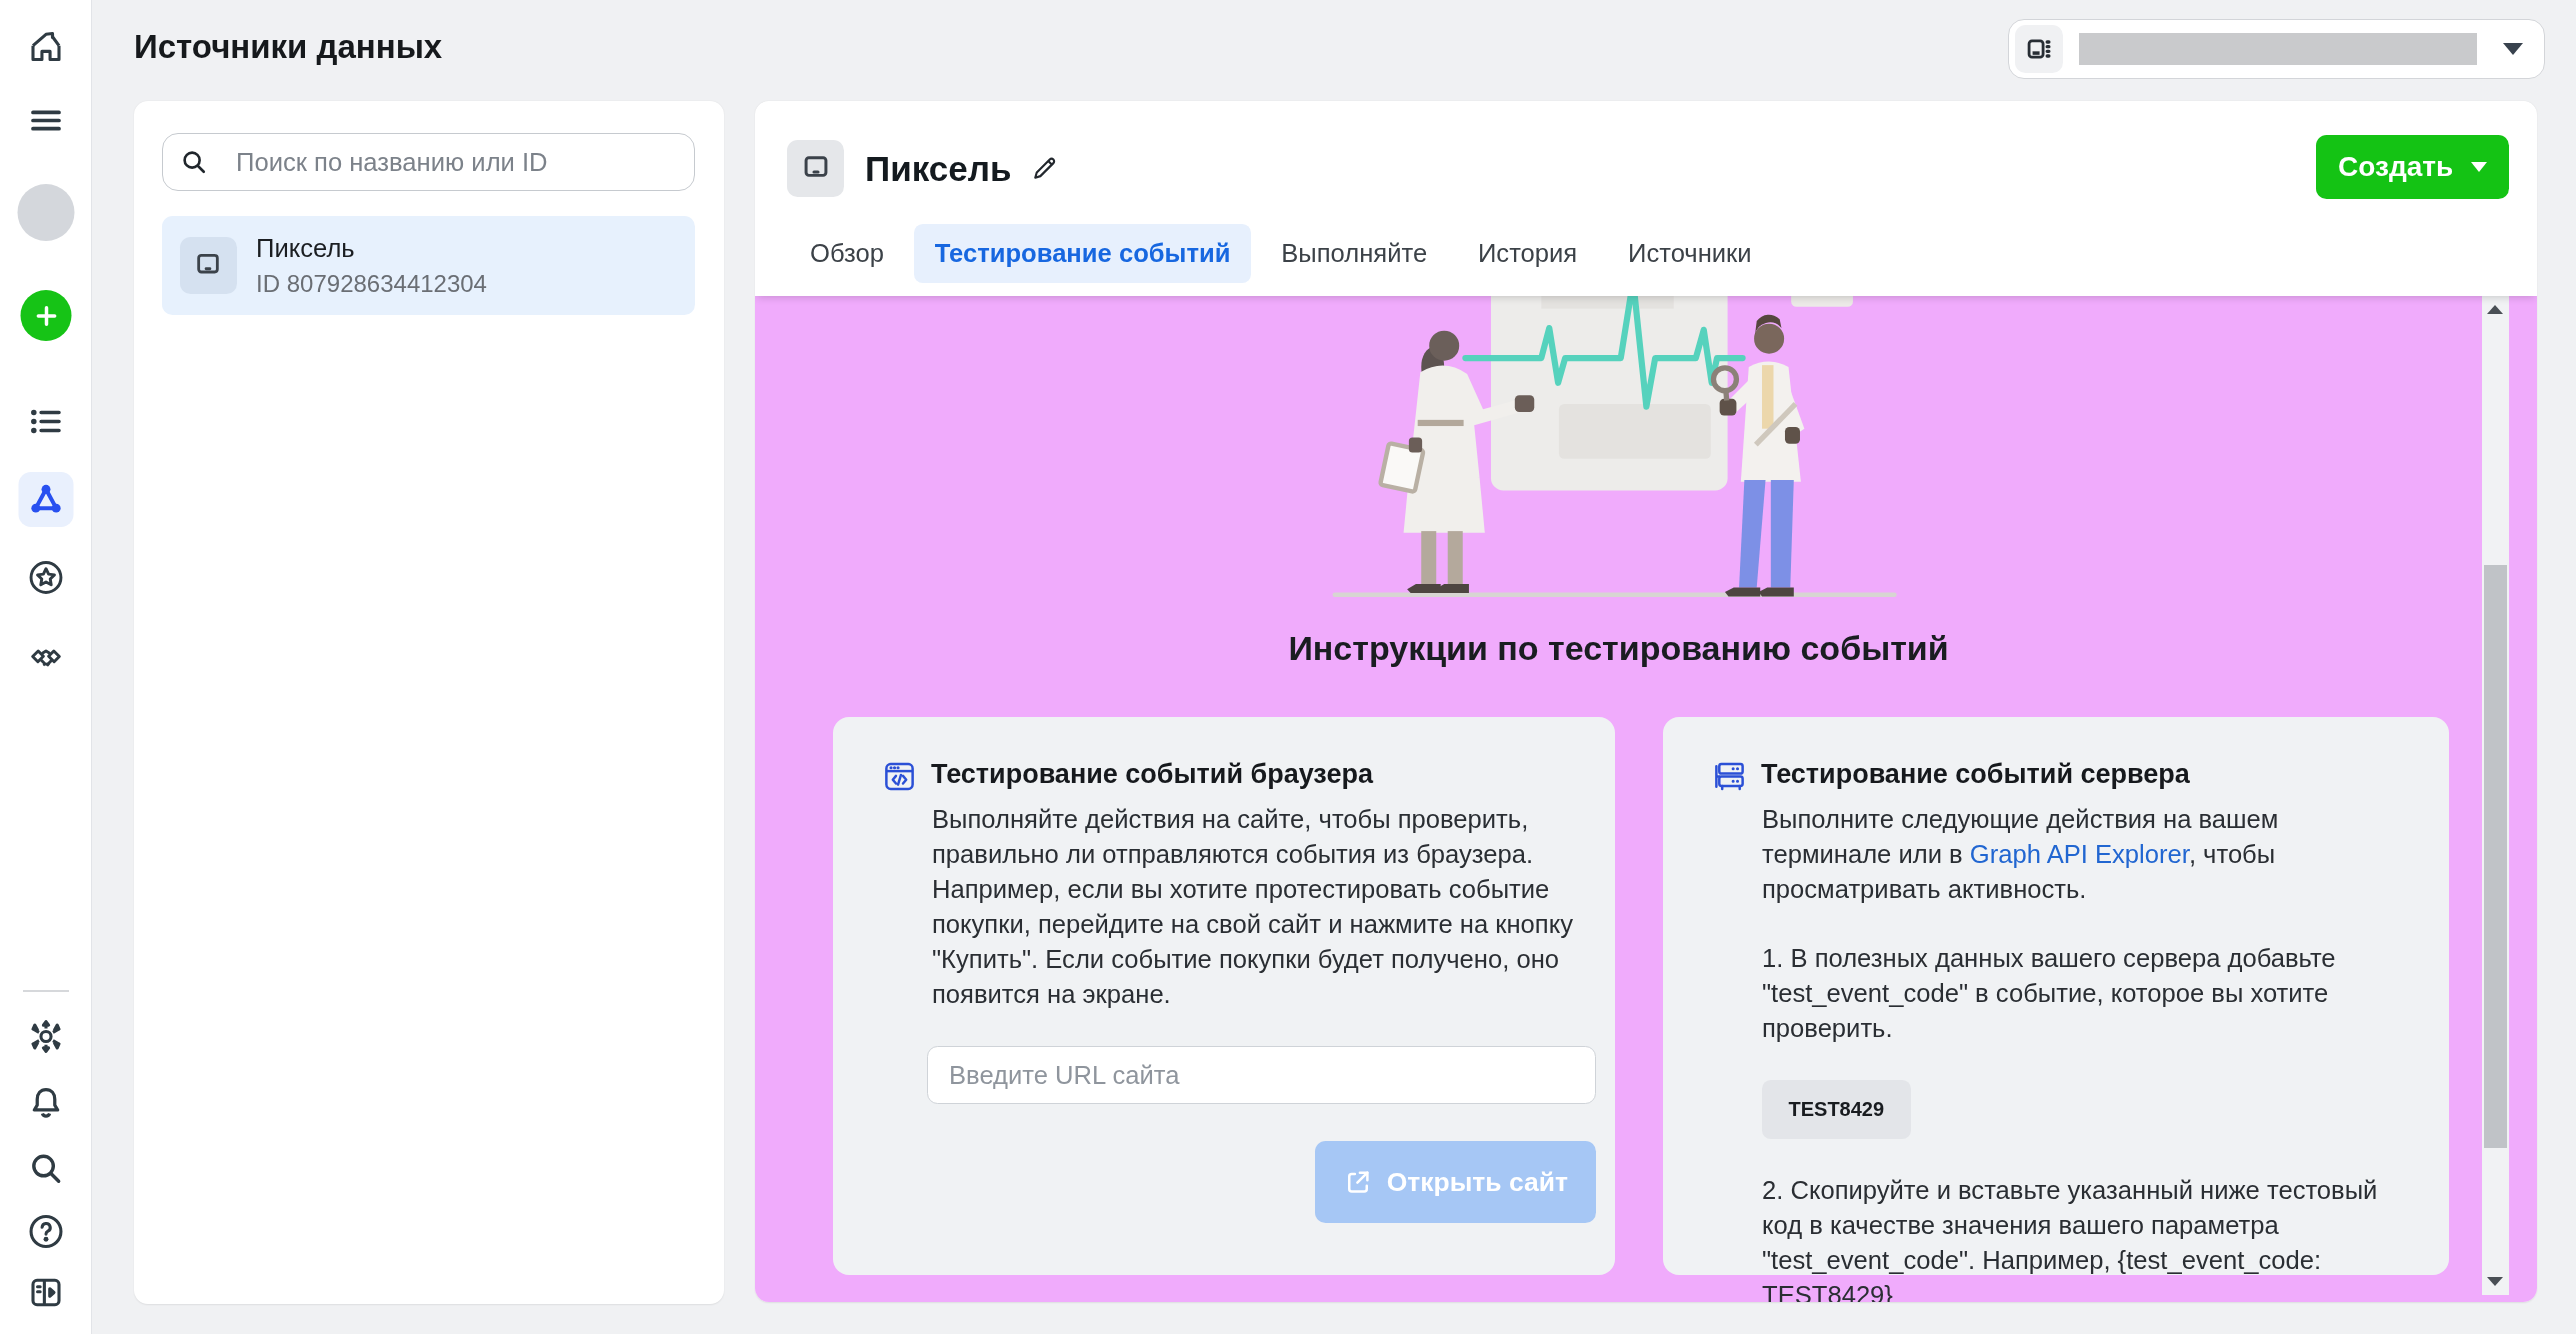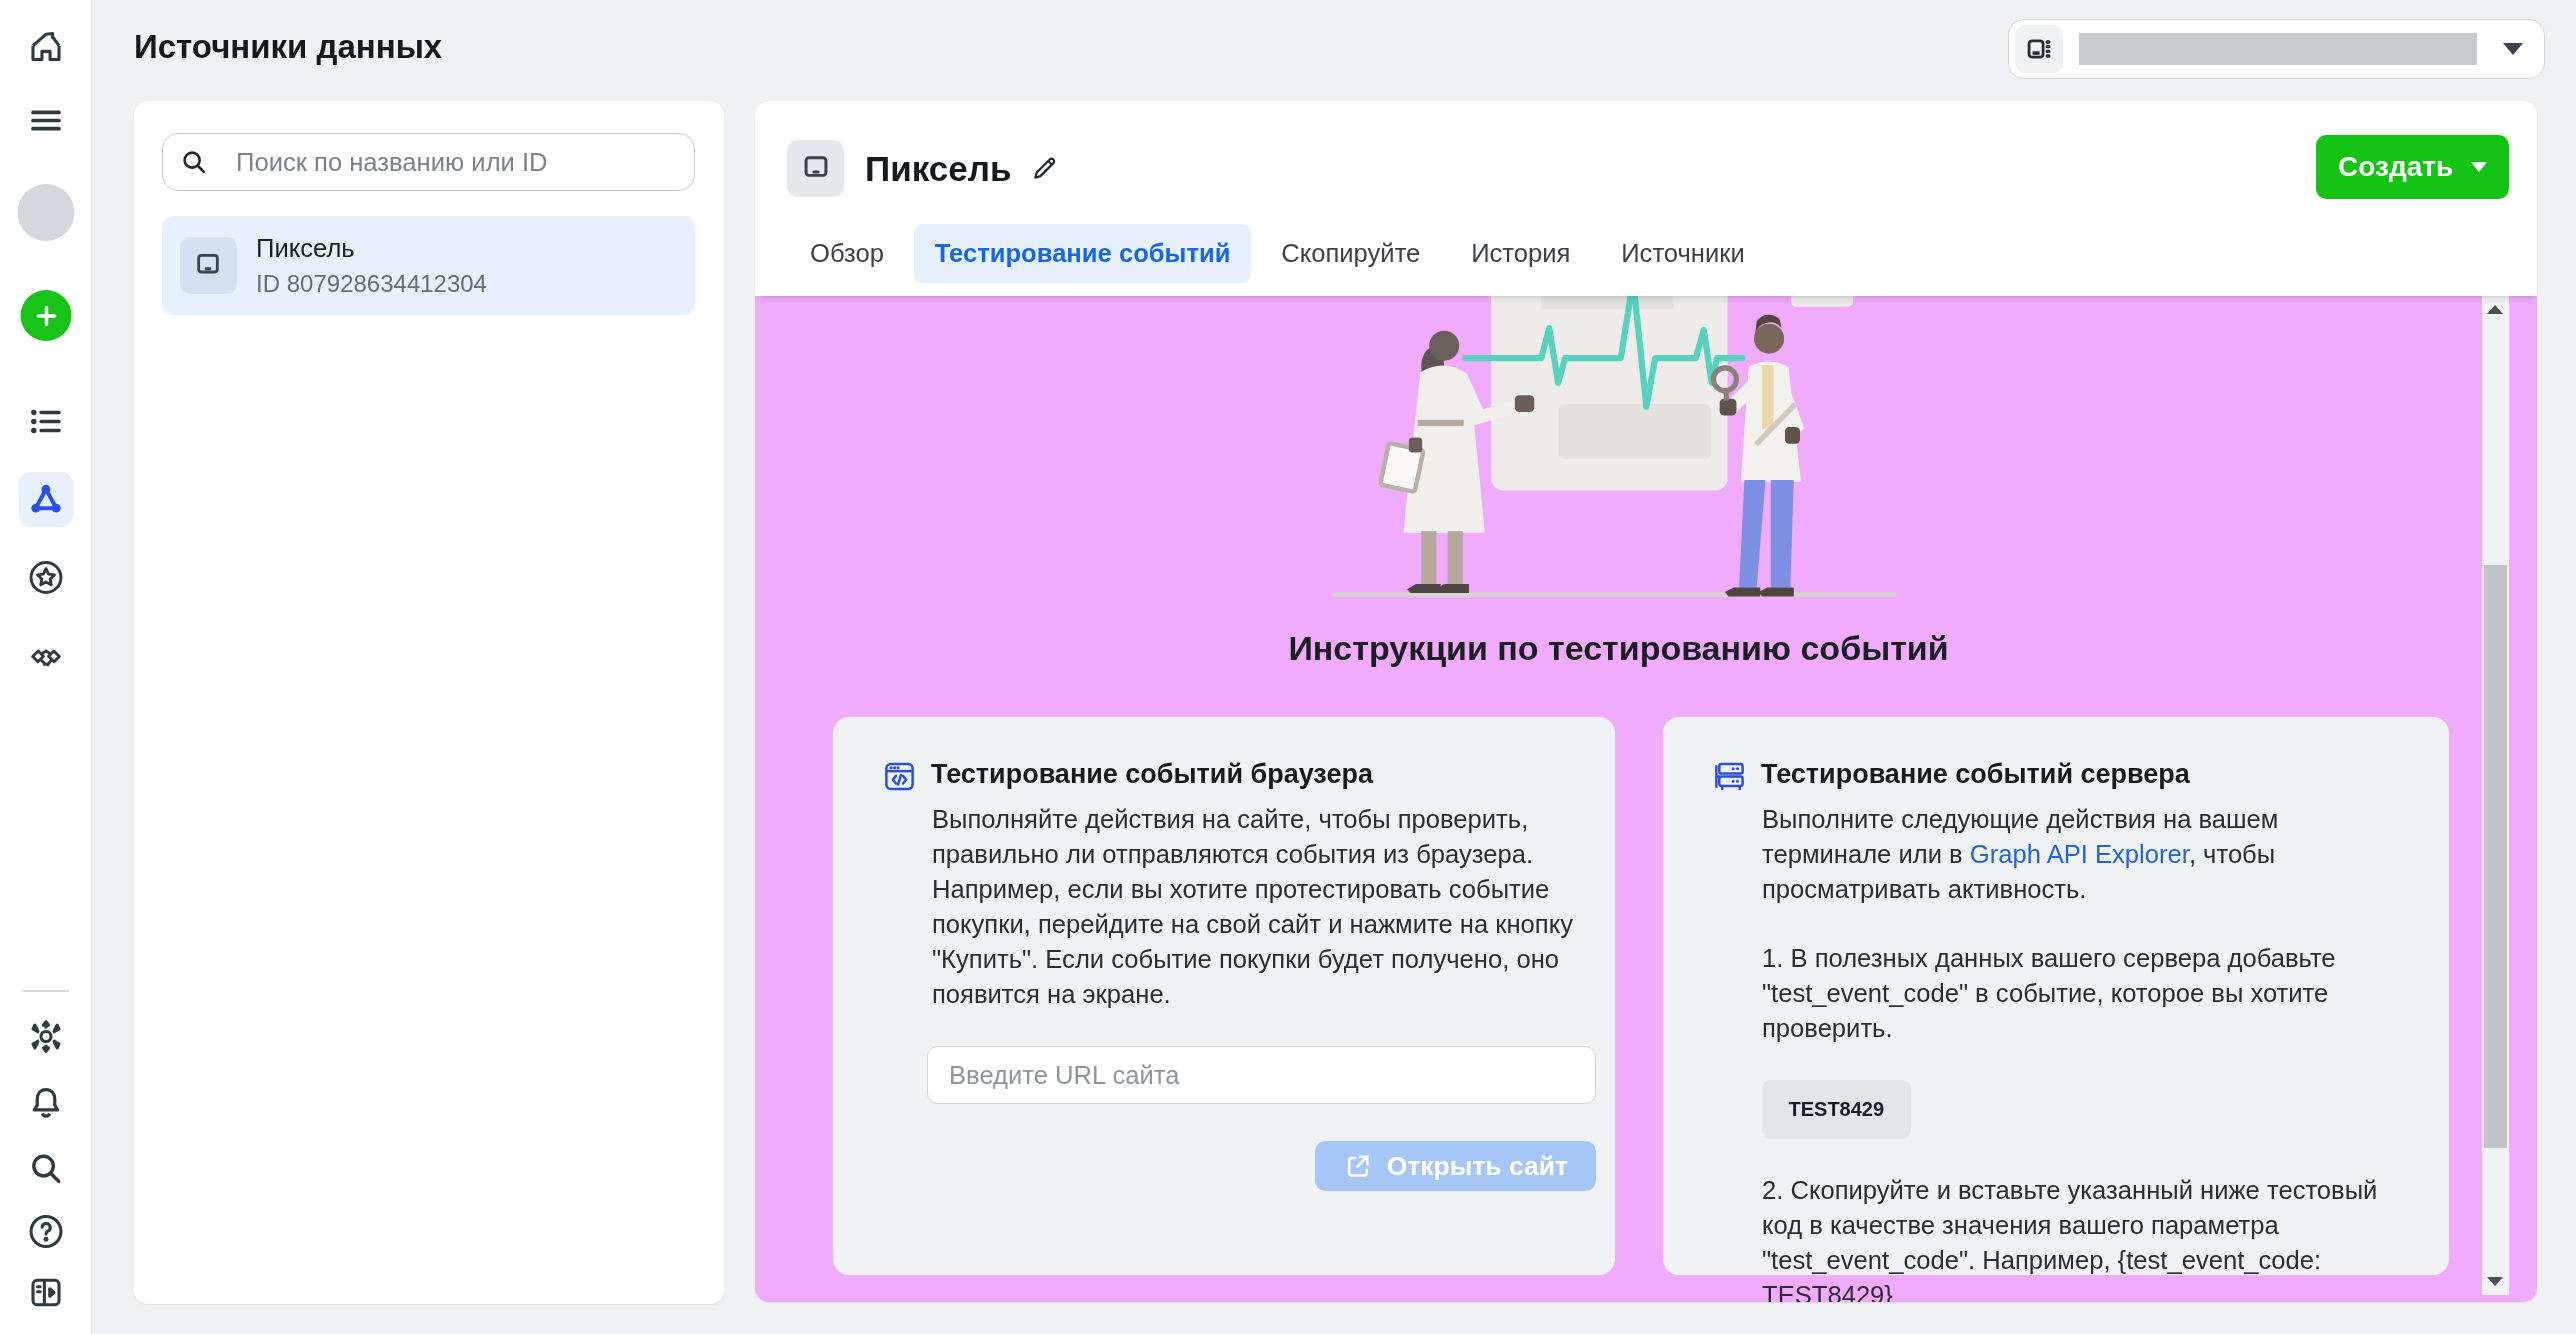--- a/index.html
+++ b/index.html
@@ -86,21 +86,21 @@
   .card-title { font-size:27px; font-weight:bold; color:#16191d; }
   .card-body { margin:8.8px 37px 0 99px; font-size:25.6px; line-height:35px; color:#2a2e33; }
   .card-body .link { color:#2166d1; cursor:pointer; }
   .para { margin-top:34px; }
   .url-input { display:block; margin:34px 0 0 94px; width:669px; height:58px; border:1.8px solid #cfd3d8;
                border-radius:10.6px; background:#fff; font-size:25.6px; font-family:"Liberation Sans",sans-serif;
                padding:0 21px; color:#1c1e21; outline:none; }
   .url-input::placeholder { color:#8f959d; }
   .open-row { width:669px; margin-left:94px; display:flex; justify-content:flex-end; margin-top:37px; }
   .open-btn { display:flex; align-items:center; gap:14px; background:#a6c7f5; color:#fff;
-              font-size:26.5px; font-weight:bold; border:none; border-radius:10.6px; height:50px; padding:0 28px;
+              font-size:26.5px; font-weight:bold; border:none; border-radius:10.6px; height:82px; padding:0 28px;
               font-family:"Liberation Sans",sans-serif; }
   .open-btn svg { width:30px; height:30px; }
   .code-chip { display:inline-block; margin:34px 0 0 99px; background:#e3e5e9; border-radius:8.8px;
                font-weight:bold; font-size:20px; color:#191c20; padding:17.7px 26.5px; }
 
   .create-btn { position:absolute; right:28px; top:34px; width:193px; height:64px; background:#14c314;
                 border:none; border-radius:10.6px; color:#fff; font-size:28px; font-weight:bold;
                 display:flex; align-items:center; justify-content:center; gap:17.7px;
                 font-family:"Liberation Sans",sans-serif; cursor:pointer; }
   .create-btn .caret { border-left:8.8px solid transparent; border-right:8.8px solid transparent; border-top:10.6px solid #fff; }
@@ -254,21 +254,21 @@
         <div class="pencil">
           <svg viewBox="0 0 24 24" fill="none" stroke="currentColor" stroke-width="1.7" stroke-linejoin="round">
               <path d="m5 19 1.2-4.2L16.6 4.4a2 2 0 0 1 2.9 2.9L9.1 17.7 5 19Z"></path>
               <path d="m15.4 5.6 3 3"></path>
             </svg>
         </div>
       </div>
       <div class="tabs">
         <div class="tab">Обзор</div>
         <div class="tab active">Тестирование событий</div>
-        <div class="tab">Скопируйте</div>
+        <div class="tab">Выполняйте</div>
         <div class="tab">История</div>
         <div class="tab">Источники</div>
       </div>
       <button class="create-btn">
         <span>Создать</span>
         <span class="caret"></span>
       </button>
     </div>
 
     <div class="scroll-area">

